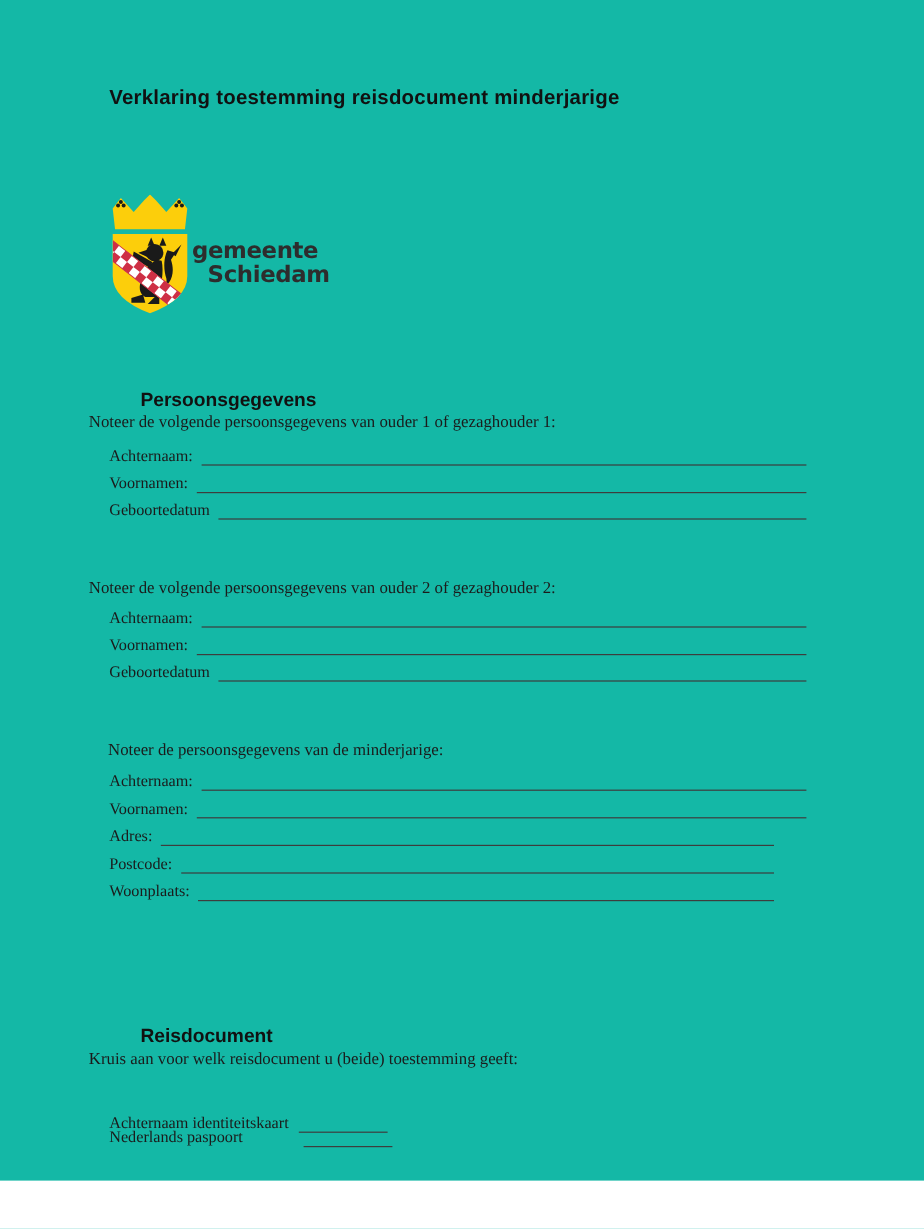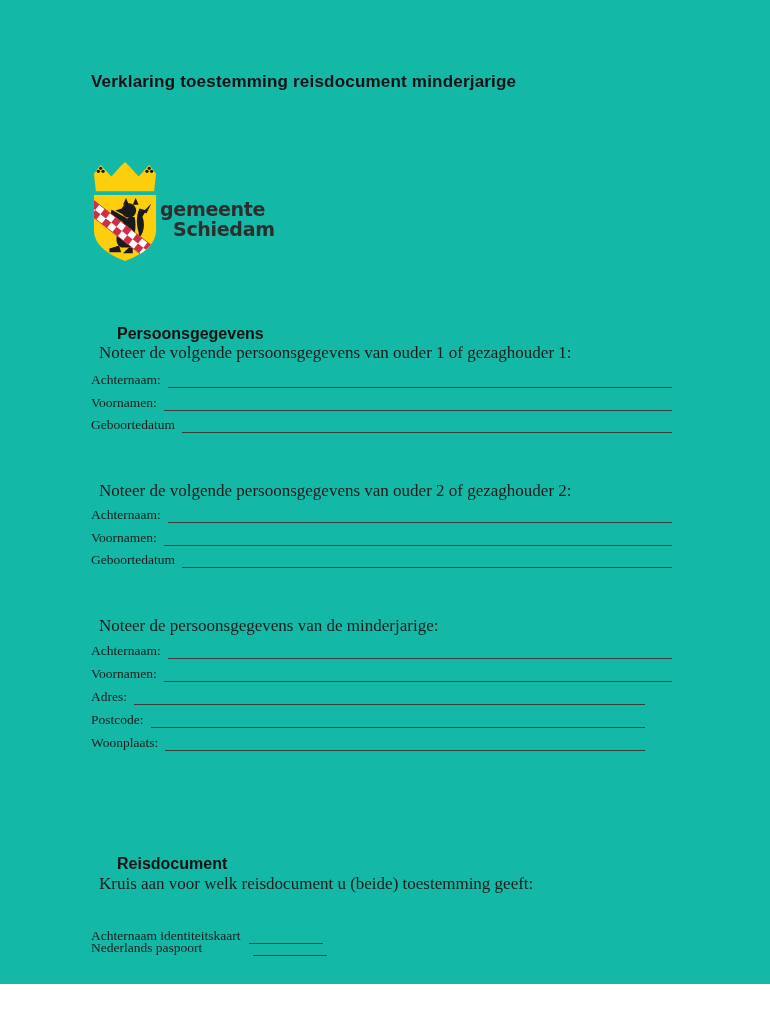--- a/index.html
+++ b/index.html
@@ -34,26 +34,26 @@
   .logo-text .l2 { display: block; margin-left: 13px; text-align: center; }
   h2.section {
     position: absolute; left: 101px; margin: 16px;
     font-family: "Liberation Sans", sans-serif;
     font-weight: bold; font-size: 16px; line-height: 19px;
     color: #111111; white-space: nowrap;
   }
   .sec-persoons { top: 308px; }
   .sec-reis     { top: 838px; }
   .intro {
-    position: absolute; left: 99px; margin: 0;
-    font-size: 17px; line-height: 17px; white-space: nowrap; text-align: right;
+    position: absolute; left: 74px; margin: 0;
+    font-size: 14px; line-height: 17px; white-space: nowrap; text-align: right;
   }
   .intro1 { top: 344px; }
   .intro2 { top: 482px; }
-  .intro3 { top: 617px; }
+  .intro3 { top: 617px; margin-left: 16px; }
   .intro4 { top: 875px; }
   .fgroup { position: absolute; left: 91px; width: 581px; }
   .g1 { top: 365.5px; }
   .g2 { top: 500.5px; }
   .g3 { top: 636px; }
   .frow {
     display: flex; align-items: flex-end;
     height: 22.5px; width: 581px;
   }
   .g3 .frow { height: 23px; }

